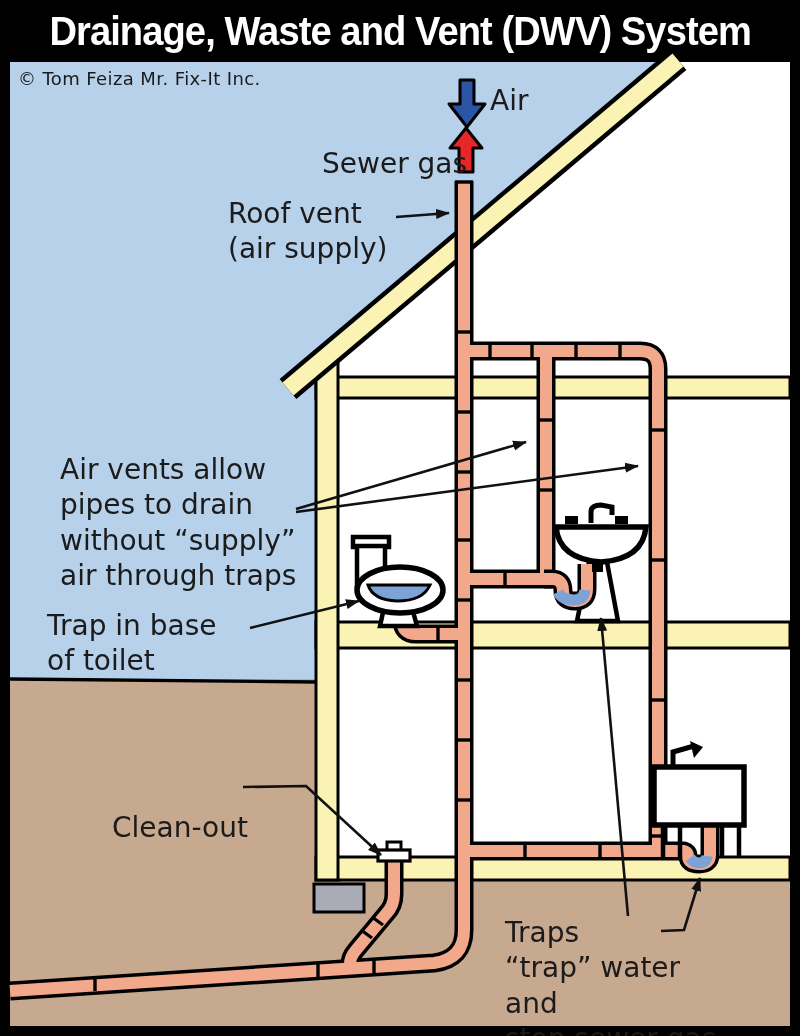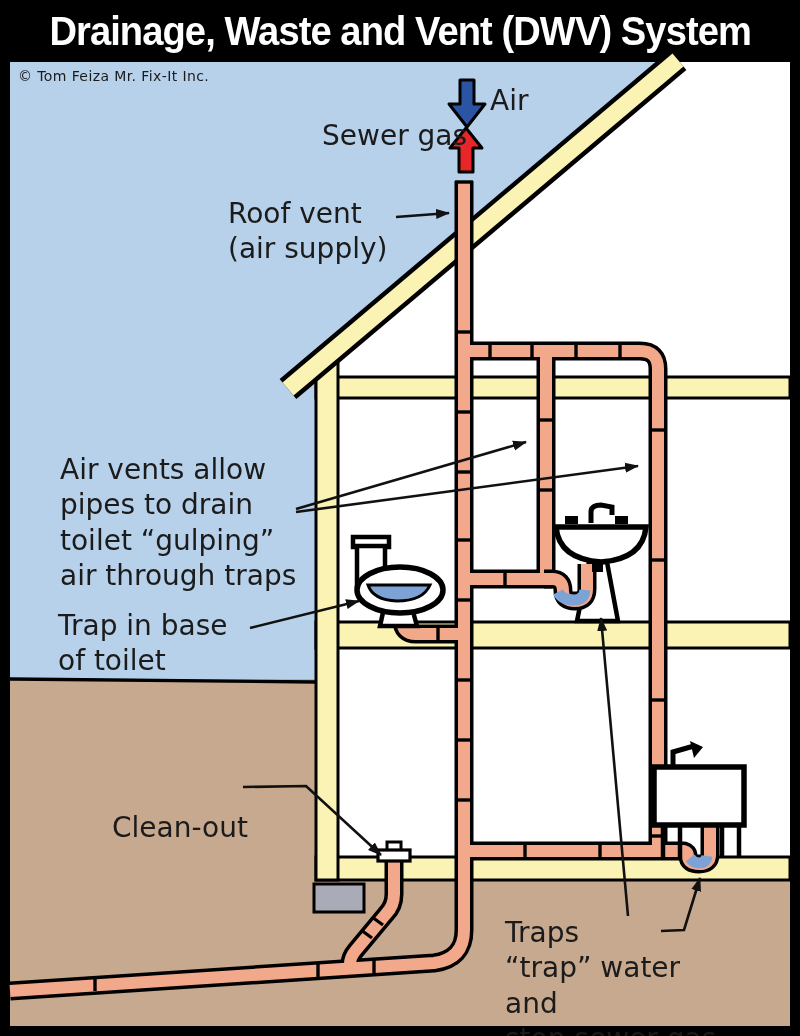--- a/index.html
+++ b/index.html
@@ -16,21 +16,21 @@
     font-weight:bold;font-size:41px;letter-spacing:-1px;transform:scaleX(.93);
     white-space:nowrap;
   }
   .canvas{position:absolute;left:0;top:0;width:800px;height:1036px;}
   svg{position:absolute;left:0;top:0;}
   .lbl{
     position:absolute;color:#1b1b1b;font-size:28px;line-height:1.26;
     white-space:pre-line;
   }
   .lbl.center{text-align:left;}
-  .credit{font-size:14px;letter-spacing:.4px;}
+  .credit{font-size:18px;letter-spacing:.4px;}
   .pipe-outline{fill:none;stroke:var(--outline);stroke-width:19;stroke-linejoin:round;}
   .pipe-fill{fill:none;stroke:var(--pipe);stroke-width:12;stroke-linejoin:round;}
   .trap-water{fill:none;stroke:var(--water);stroke-width:11;}
   .tick{stroke:var(--outline);stroke-width:3.4;}
   .leader{fill:none;stroke:#111;stroke-width:2.6;}
 </style>
 </head>
 <body>
 
 <div class="stage">
@@ -167,31 +167,31 @@
         <path class="leader" marker-end="url(#ah)" d="M 243,787 L 306,786 L 381,855"></path>
         <path class="leader" marker-end="url(#ah)" d="M 628,916 L 601,618"></path>
         <path class="leader" marker-end="url(#ah)" d="M 661,931 L 684,930 L 700,878"></path>
       </g>
     </svg>
 
     <div class="lbl credit" style="left:18px;top:68px;">© Tom Feiza Mr. Fix-It Inc.</div>
 
     <div class="lbl" style="left:490px;top:83px;">Air</div>
 
-    <div class="lbl" style="left:322px;top:118px;">Sewer gas</div>
+    <div class="lbl" style="left:322px;top:146px;">Sewer gas</div>
 
     <div class="lbl center" style="left:228px;top:196px;width:204px;">Roof vent
 (air supply)</div>
 
     <div class="lbl center" style="left:60px;top:452px;width:252px;">Air vents allow
 pipes to drain
-toilet “gulping”
+without “supply”
 air through traps</div>
 
-    <div class="lbl center" style="left:58px;top:608px;width:204px;">Trap in base
+    <div class="lbl center" style="left:47px;top:608px;width:204px;">Trap in base
 of toilet</div>
 
     <div class="lbl" style="left:112px;top:771px;margin-top:39px;">Clean-out</div>
 
     <div class="lbl center" style="left:505px;top:915px;width:228px;">Traps
 “trap” water and
 stop sewer gas</div>
   </div>
 </div>
 

